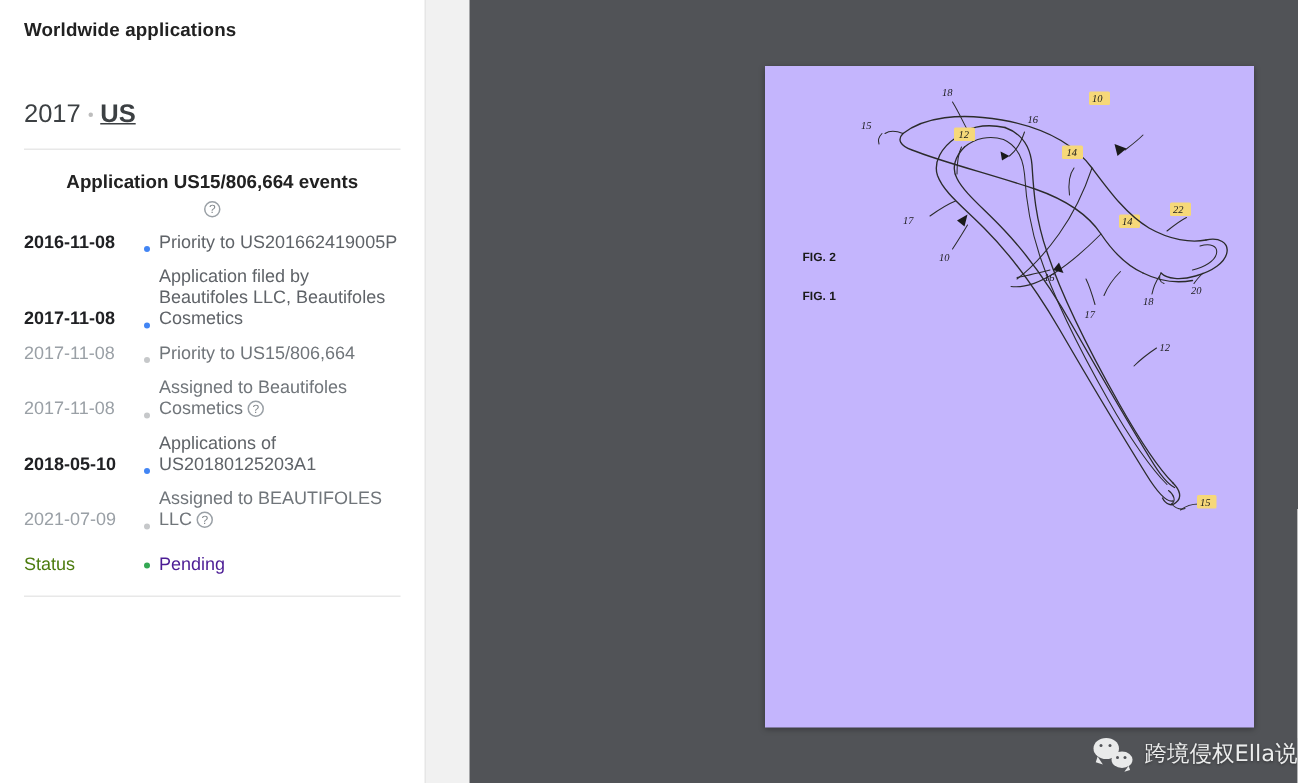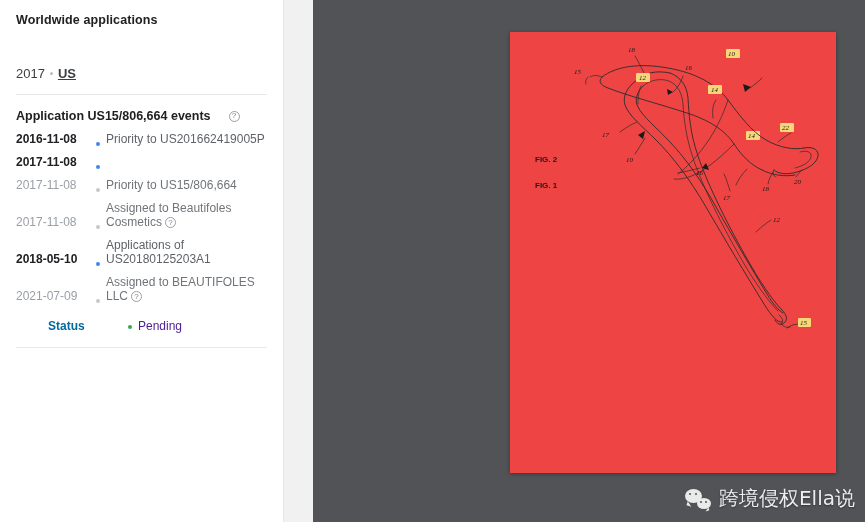--- a/index.html
+++ b/index.html
@@ -39,21 +39,21 @@
     padding: 0 16px;
   }
   .sec-title {
     font-size: 12.5px;
     font-weight: bold;
     color: #212121;
     letter-spacing: .1px;
     padding-top: 13px;
   }
   .ww-row {
-    font-size: 13px;
+    font-size: 17px;
     color: #5f6368;
     padding-top: 11px;
     padding-bottom: 13px;
     display: flex;
     align-items: baseline;
     gap: 5px;
   }
   .ww-year { color: #3c4043; }
   .ww-dot {
     width: 3px; height: 3px; border-radius: 50%;
@@ -75,21 +75,22 @@
   }
 
   .app-title {
     font-size: 12.5px;
     font-weight: bold;
     color: #212121;
     padding-top: 14px;
     padding-bottom: 4px;
     display: flex;
     align-items: center;
-    gap: 18px;
+    gap: 6px;
+    flex-direction: column;
   }
 
   
   .qm {
     display: inline-flex;
     width: 11px; height: 11px;
     border: 1px solid #9aa0a6;
     border-radius: 50%;
     align-items: center;
     justify-content: center;
@@ -139,23 +140,22 @@
 
   .status-row {
     display: flex;
     align-items: flex-start;
     font-size: 12px;
     padding: 8px 16px 14px 16px;
     line-height: 14px;
   }
   .status-label {
     flex: 0 0 76px;
-    font-weight: bold;
-    color: #0369a1;
-    margin-left: 32px;
+    font-weight: normal;
+    color: #4d7c0f;
   }
   .status-bullet {
     flex: 0 0 12px;
     display: flex;
     justify-content: center;
     padding-top: 6px;
   }
   .status-bullet i {
     width: 4px; height: 4px; border-radius: 50%;
     background: #34a853; display: block;
@@ -187,24 +187,24 @@
   .viewer {
     flex: 1 1 auto;
     height: 522px;
     background: #515357;
     position: relative;
     overflow: hidden;
   }
   .fig-card {
     position: absolute;
     left: 197px;   
-    top: 32px;
+    top: 44px;
     width: 326px;
     height: 441px;
-    background: #ef4444;
+    background: #c4b5fd;
     box-shadow: 0 1px 4px rgba(0,0,0,.35);
     overflow: hidden;
   }
   .fig-card svg { display: block; }
 
   .hl { fill: #f6d879; }
   .numtxt {
     font-family: "Liberation Serif", serif;
     font-size: 7px;
     fill: #1a1a1a;
@@ -215,27 +215,27 @@
     font-size: 8px;
     font-weight: bold;
     fill: #1a1a1a;
   }
   .ln { fill: none; stroke: #2b2b2b; stroke-width: .9; stroke-linecap: round; }
   .ln-thin { fill: none; stroke: #2b2b2b; stroke-width: .7; stroke-linecap: round; }
 
   
   .watermark {
     position: absolute;
-    right: 10px;
+    right: 0;
     bottom: 10px;
     display: flex;
     align-items: center;
     gap: 8px;
     color: #eceded;
-    font-size: 20px;
+    font-size: 15px;
     font-family: "DejaVu Sans", sans-serif;
     text-shadow: 0 1px 2px rgba(0,0,0,.4);
     white-space: nowrap;
   }
   .wechat-icon { position: relative; width: 26px; height: 20px; flex: 0 0 26px; }
   .wechat-icon .b1, .wechat-icon .b2 {
     position: absolute;
     background: #e9eaea;
     border-radius: 50%;
   }
@@ -288,20 +288,21 @@
         <div class="ev-bullet">
             <i></i>
           </div>
         <div class="ev-text">Priority to US201662419005P</div>
       </div>
       <div class="ev strong">
         <div class="ev-date">2017-11-08</div>
         <div class="ev-bullet">
             <i></i>
           </div>
+        <div class="ev-text">Application filed by Beautifoles LLC, Beautifoles Cosmetics</div>
       </div>
       <div class="ev">
         <div class="ev-date">2017-11-08</div>
         <div class="ev-bullet">
             <i></i>
           </div>
         <div class="ev-text">Priority to US15/806,664</div>
       </div>
       <div class="ev">
         <div class="ev-date">2017-11-08</div>

